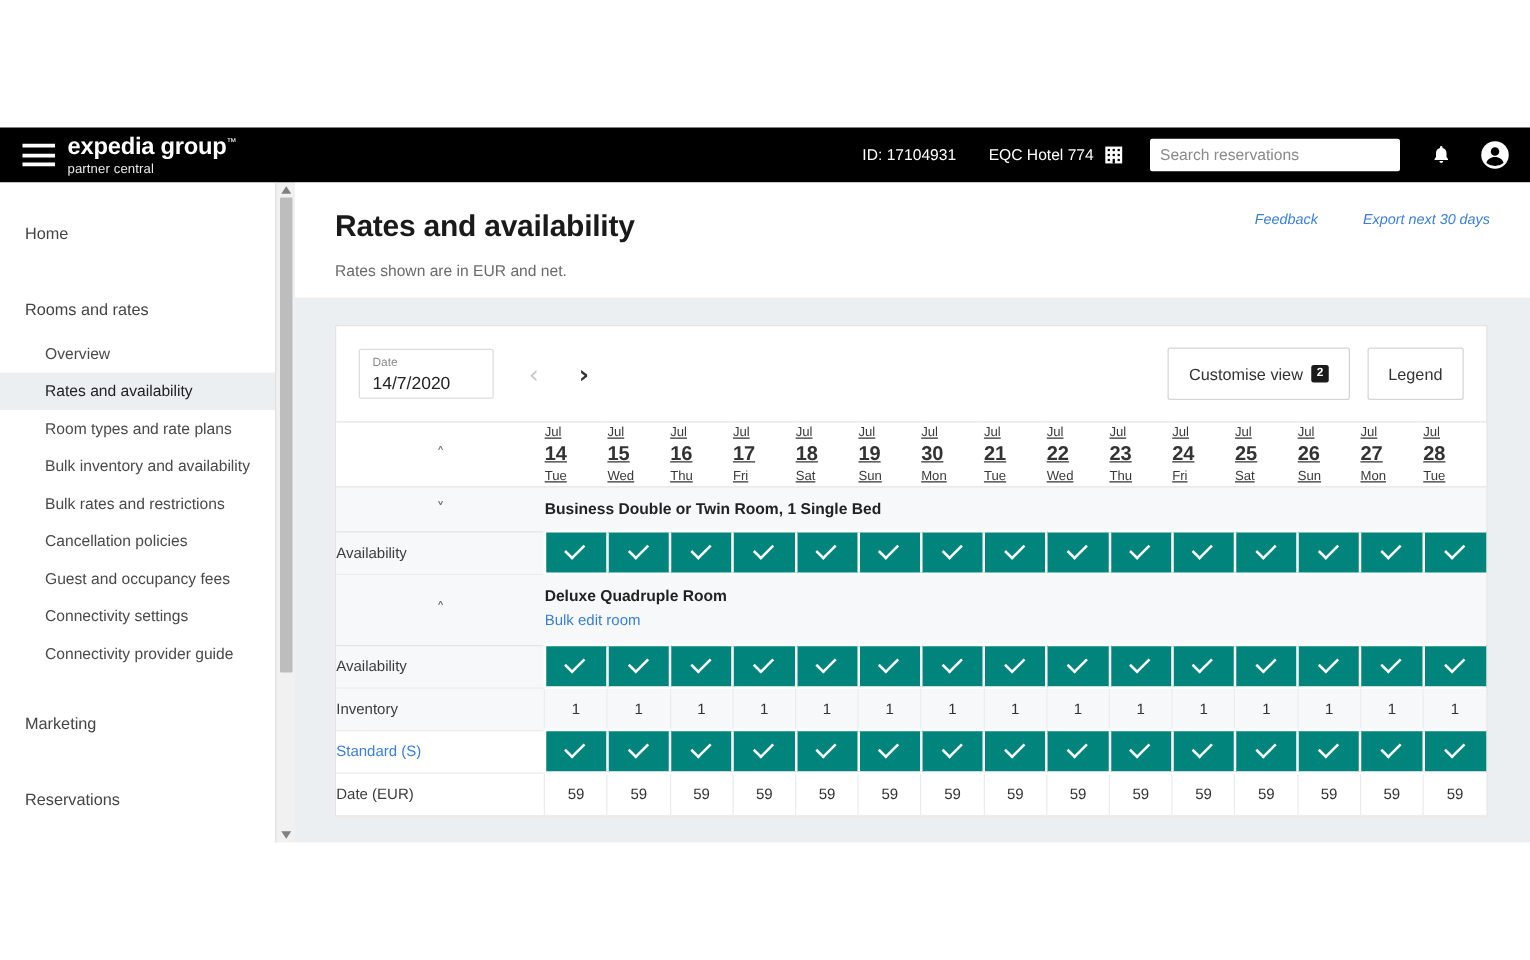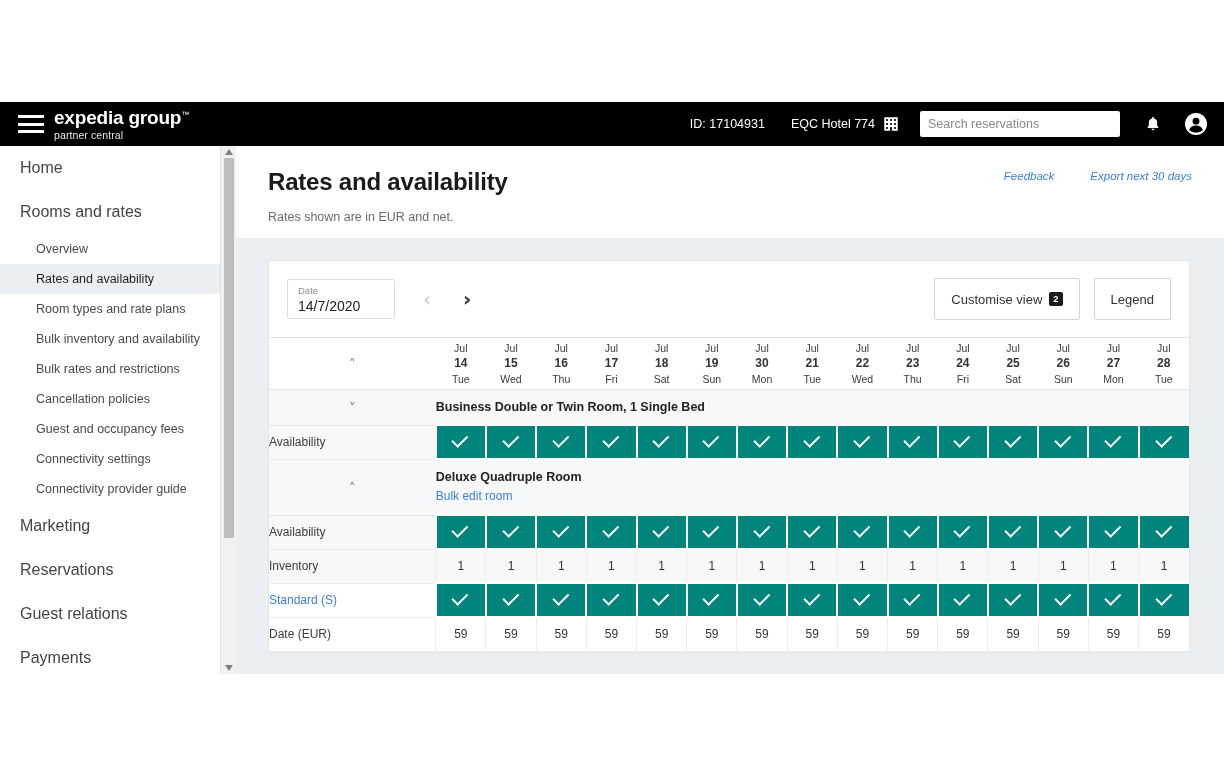--- a/index.html
+++ b/index.html
@@ -37,21 +37,21 @@
   }
   .searchbox::placeholder { color: #8a8a8a; }
   .bell { margin-left: 24px; width: 18px; height: 18px; cursor:pointer; }
   .acct { margin-left: 22px; width: 24px; height: 24px; cursor:pointer; }
 
   
   .sidebar {
     position: absolute; left: 0; top: 146px; width: 220px; height: 528px;
     background: #ffffff; overflow: hidden;
   }
-  .nav-top { font-size: 16px; color: #444; padding: 13px 0 13px 20px; cursor: pointer; }
+  .nav-top { font-size: 13px; color: #444; padding: 13px 0 13px 20px; cursor: pointer; margin-top: 20px; }
   .nav-sub { font-size: 12.5px; color: #4a4a4a; padding: 8px 0 8px 36px; cursor: pointer; }
   .nav-sub.active { background: #eceff1; color: #222; font-weight: normal; }
 
   .scrolltrack {
     position: absolute; left: 220px; top: 146px; width: 16px; height: 528px;
     background: #f1f1f1; border-left: 1px solid #e0e0e0;
   }
   .scrollthumb { position:absolute; left: 3px; top: 12px; width: 10px; height: 380px;
                  background: #bdbdbd; border-radius: 1px; }
   .scrollarrow { position:absolute; left: 4px; width:0; height:0; }
@@ -89,22 +89,22 @@
   
   table.grid { border-collapse: collapse; width: 100%; table-layout: fixed; }
   table.grid td, table.grid th { padding: 0; }
   .col-label { width: 166px; }
   .col-day   { width: 50px; }
 
   .hdr-row td { border-top: 1px solid #e4e4e4; border-bottom: 1px solid #e4e4e4;
                 height: 52px; background: #fff; }
   .hdr-collapse { text-align: center; color: #777; font-size: 13px; cursor: pointer;
                   font-family:"DejaVu Sans", sans-serif; }
-  .dayhead { text-align: center; font-size: 11px; color: #333; line-height: 1.35; }
-  .dayhead .dnum { font-weight: bold; font-size: 12px; display:block; }
+  .dayhead { text-align: left; font-size: 11px; color: #333; line-height: 1.35; text-decoration: underline; }
+  .dayhead .dnum { font-weight: bold; font-size: 16px; display:block; }
   .dayhead .dmon, .dayhead .ddow { display:block; font-size: 10.5px; color:#3a3a3a;}
 
   .room-row td { background: #f7f8f9; border-bottom: 1px solid #e4e4e4;
                  border-top: 1px solid #e4e4e4; }
   .room-row .rcell { padding: 10px 0 10px 0; }
   .room-chev { width: 42px; text-align: center; color: #6b6b6b; font-size: 13px; cursor:pointer;
                vertical-align: middle; font-family:"DejaVu Sans", sans-serif;}
   .room-name { font-size: 12.5px; font-weight: bold; color: #222; }
   .room-link { font-size: 12px; color: #3b7fd4; margin-top: 5px; display:inline-block; cursor:pointer;}
 

